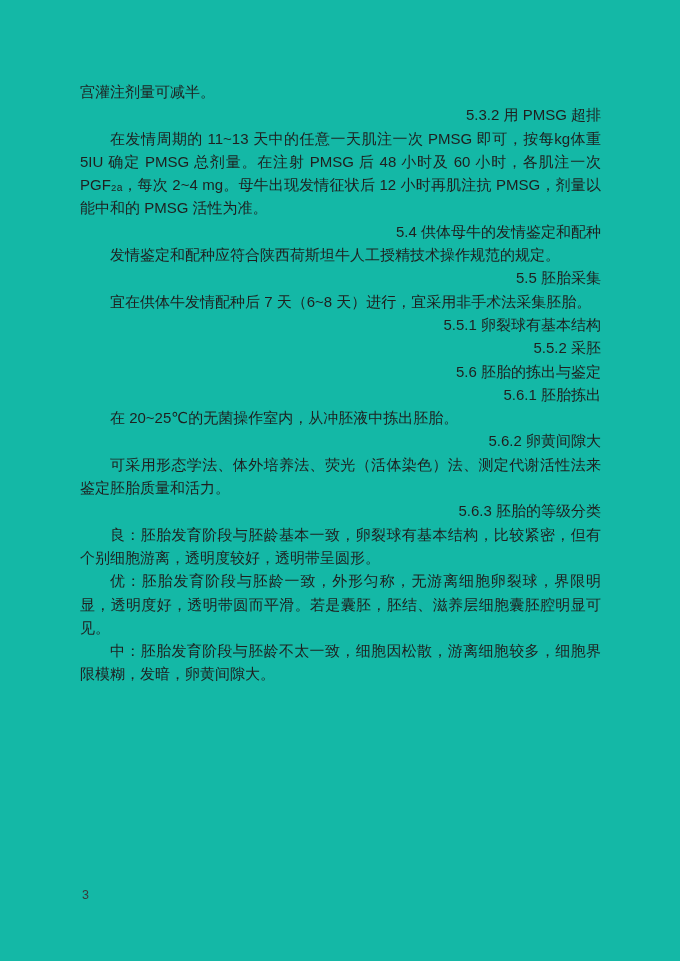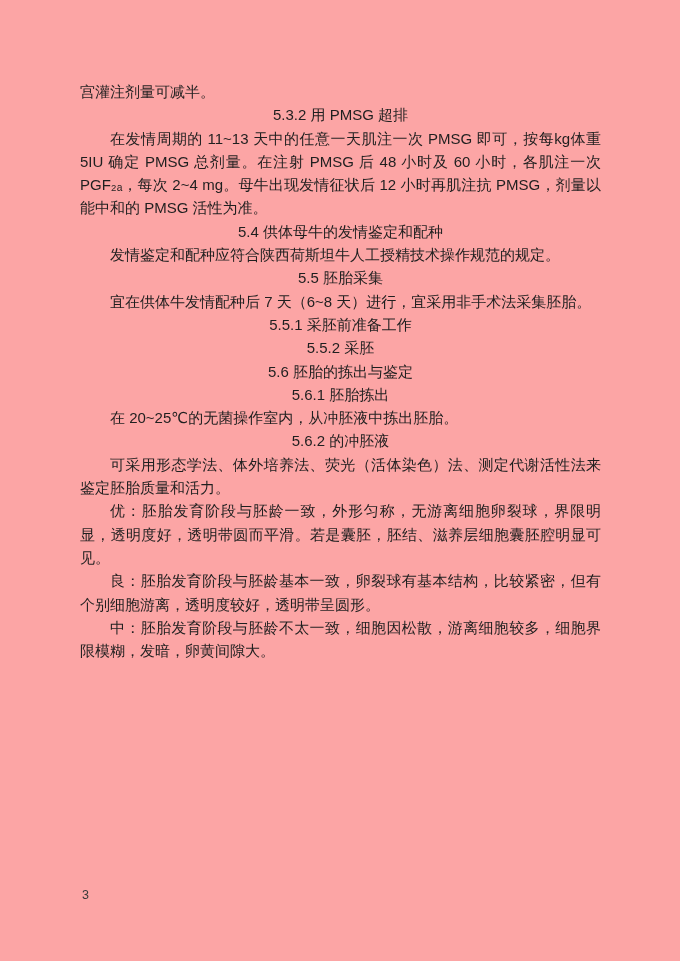--- a/index.html
+++ b/index.html
@@ -4,41 +4,41 @@
 <style>
   html, body {
     margin: 0;
     padding: 0;
     background: #ffffff;
   }
   .page {
     position: relative;
     width: 680px;
     height: 961px;
-    background: #fca5a5;
+    background: #14b8a6;
     overflow: hidden;
     font-family: "Liberation Sans", "DejaVu Sans", sans-serif;
     color: #1f1f1f;
   }
   .content {
     position: absolute;
     top: 80px;
     left: 80px;
     width: 521px;
     font-size: 15px;
     line-height: 23.3px;
     text-align: justify;
   }
   .content p {
     margin: 0;
     padding: 0;
   }
   .h {
     text-indent: 0;
-    text-align: center;
+    text-align: right;
   }
   .p {
     text-indent: 2em;
   }
   .cont {
     text-indent: 0;
   }
   .page-number {
     position: absolute;
     left: 82px;
@@ -53,26 +53,27 @@
 
 <div class="page">
   <div class="content">
     <p class="cont">宫灌注剂量可减半。</p>
     <p class="h">5.3.2 用 PMSG 超排</p>
     <p class="p">在发情周期的 11~13 天中的任意一天肌注一次 PMSG 即可，按每kg体重 5IU 确定 PMSG 总剂量。在注射 PMSG 后 48 小时及 60 小时，各肌注一次 PGF₂ₐ，每次 2~4 mg。母牛出现发情征状后 12 小时再肌注抗 PMSG，剂量以能中和的 PMSG 活性为准。</p>
     <p class="h">5.4 供体母牛的发情鉴定和配种</p>
     <p class="p">发情鉴定和配种应符合陕西荷斯坦牛人工授精技术操作规范的规定。</p>
     <p class="h">5.5 胚胎采集</p>
     <p class="p">宜在供体牛发情配种后 7 天（6~8 天）进行，宜采用非手术法采集胚胎。</p>
-    <p class="h">5.5.1 采胚前准备工作</p>
+    <p class="h">5.5.1 卵裂球有基本结构</p>
     <p class="h">5.5.2 采胚</p>
     <p class="h">5.6 胚胎的拣出与鉴定</p>
     <p class="h">5.6.1 胚胎拣出</p>
     <p class="p">在 20~25℃的无菌操作室内，从冲胚液中拣出胚胎。</p>
-    <p class="h">5.6.2 的冲胚液</p>
+    <p class="h">5.6.2 卵黄间隙大</p>
     <p class="p">可采用形态学法、体外培养法、荧光（活体染色）法、测定代谢活性法来鉴定胚胎质量和活力。</p>
+    <p class="h">5.6.3 胚胎的等级分类</p>
+    <p class="p">良：胚胎发育阶段与胚龄基本一致，卵裂球有基本结构，比较紧密，但有个别细胞游离，透明度较好，透明带呈圆形。</p>
     <p class="p">优：胚胎发育阶段与胚龄一致，外形匀称，无游离细胞卵裂球，界限明显，透明度好，透明带圆而平滑。若是囊胚，胚结、滋养层细胞囊胚腔明显可见。</p>
-    <p class="p">良：胚胎发育阶段与胚龄基本一致，卵裂球有基本结构，比较紧密，但有个别细胞游离，透明度较好，透明带呈圆形。</p>
     <p class="p">中：胚胎发育阶段与胚龄不太一致，细胞因松散，游离细胞较多，细胞界限模糊，发暗，卵黄间隙大。</p>
 
   </div>
   <div class="page-number">3</div>
 </div>
 
 </body></html>

